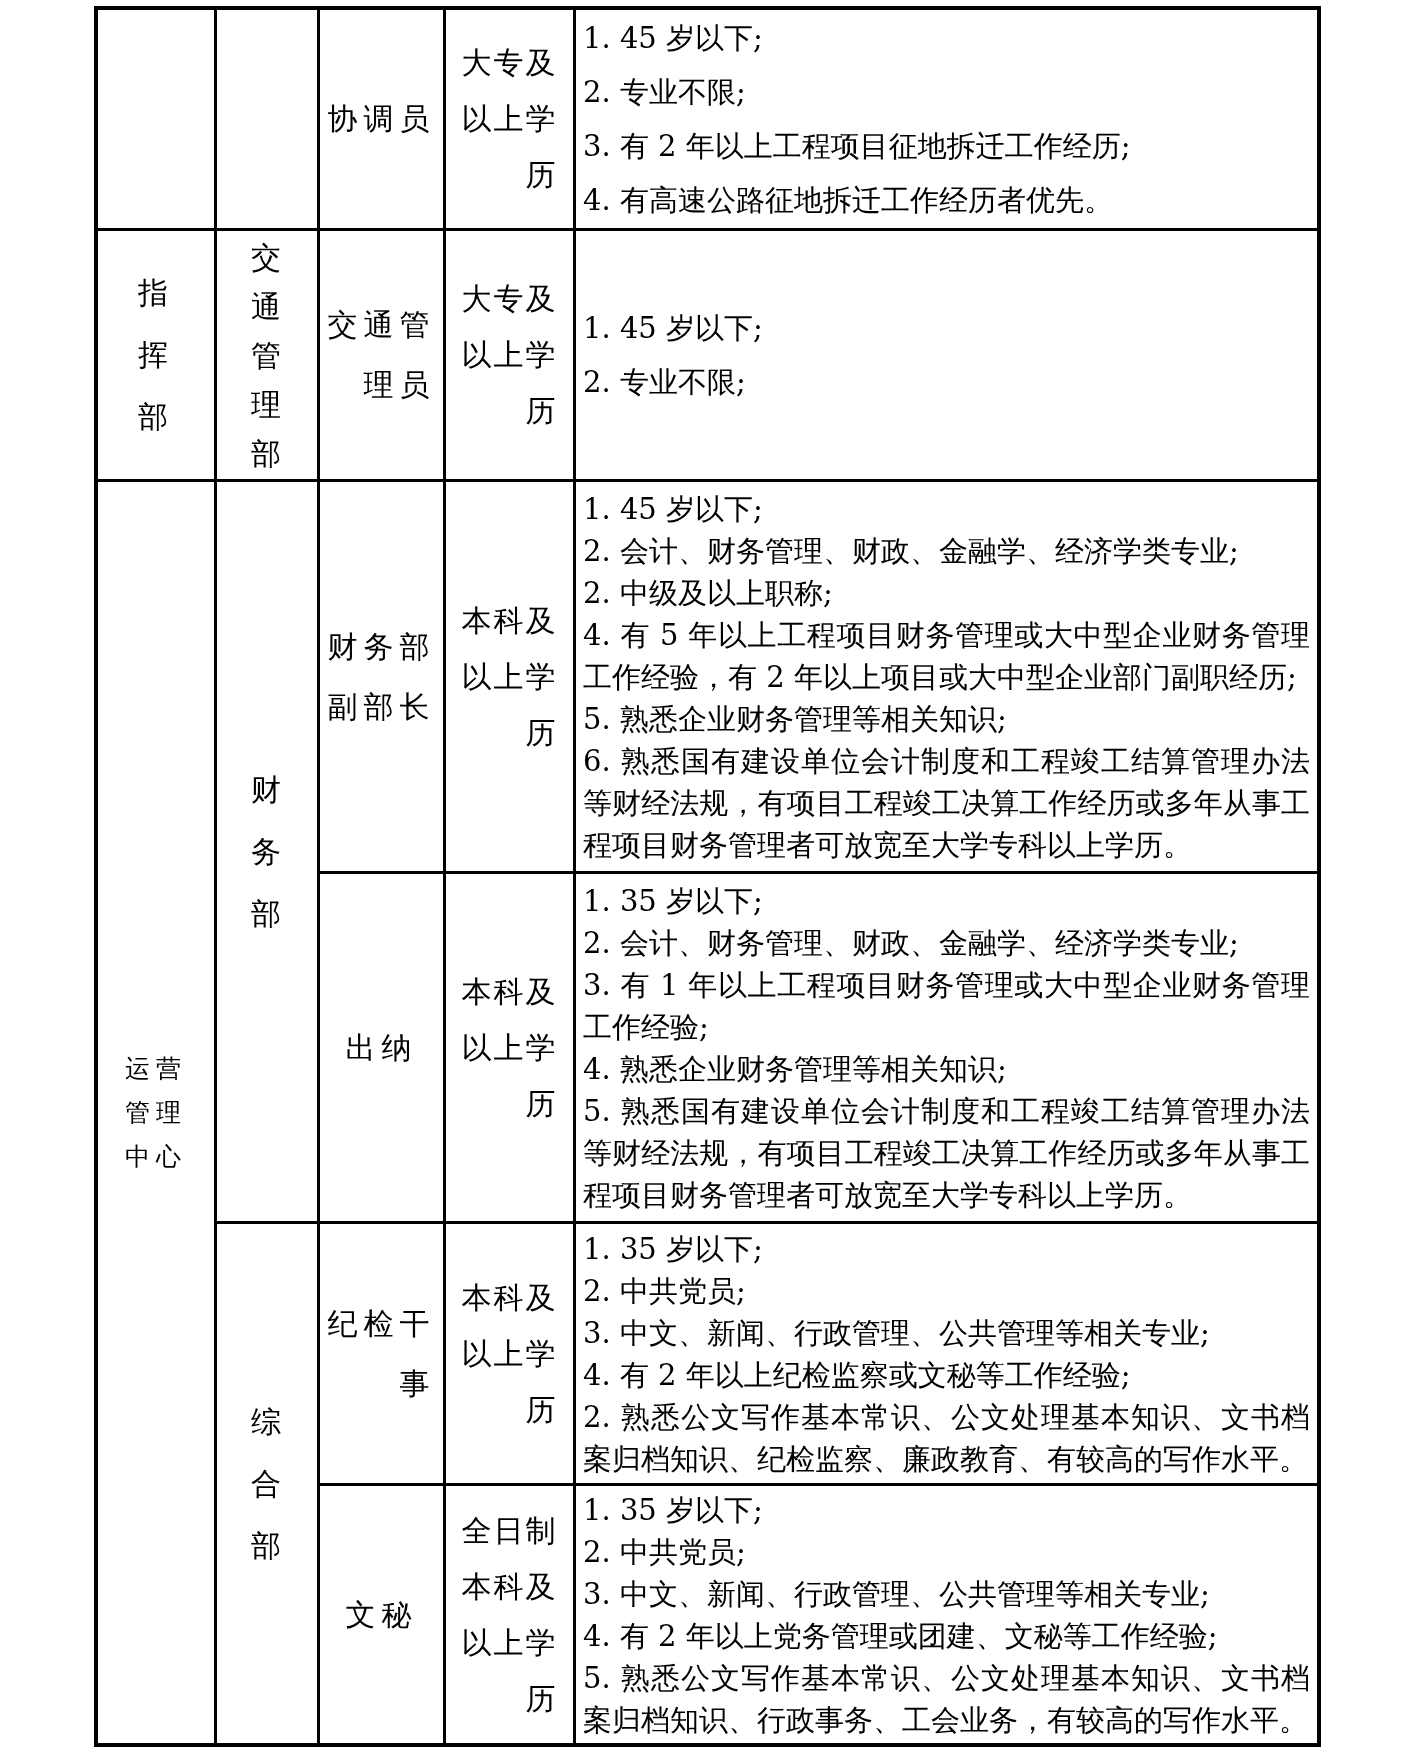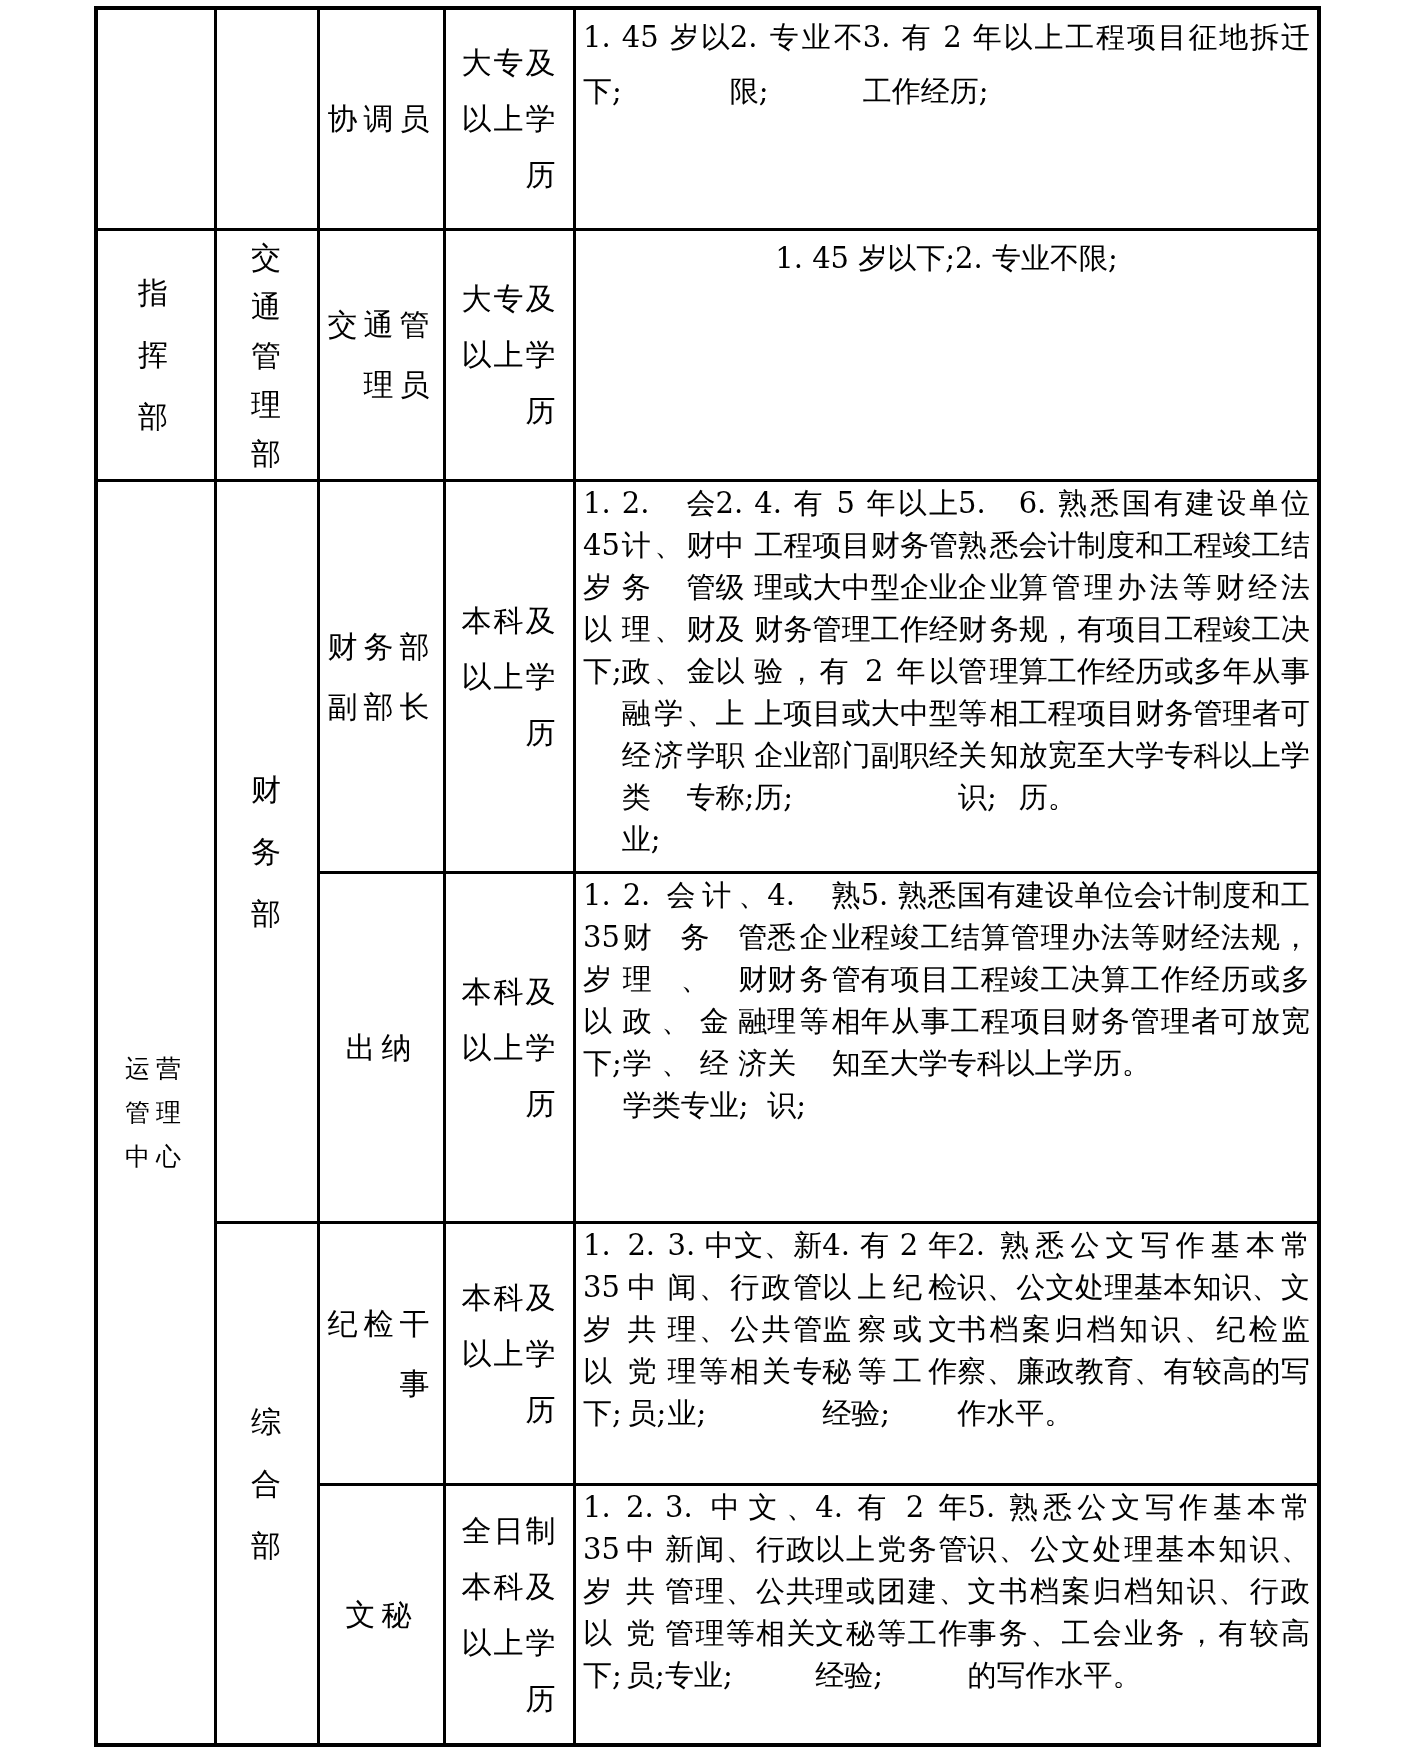--- a/index.html
+++ b/index.html
@@ -35,21 +35,21 @@
   .dept-tight{font-size:25px;line-height:44px;letter-spacing:6px;}
   
   .office{font-size:30px;line-height:49px;letter-spacing:2px;}
   .office-wide{font-size:30px;line-height:62px;letter-spacing:2px;}
   
   .pos{font-size:30px;line-height:60px;letter-spacing:6px;}
   
   .edu{font-size:30px;line-height:56px;letter-spacing:2px;}
   
   .req{
-    flex-direction:row;
+    flex-direction:column;
     align-items:stretch;
     justify-content:center;
     text-align:justify;
     padding:0 7px;
     font-size:29px;
   }
   .req .item{line-height:54px;}
   .req.tight .item{line-height:42px;}
 </style>
 </head>
@@ -61,20 +61,21 @@
     <div class="cell" style="grid-area:1/1/2/2"></div>
     <div class="cell" style="grid-area:1/2/2/3"></div>
     <div class="cell pos pre" style="grid-area:1/3/2/4">协调员</div>
     <div class="cell edu pre" style="grid-area:1/4/2/5">大专及
 以上学
 历</div>
     <div class="cell req" style="grid-area:1/5/2/6">
       <div class="item">1. 45 岁以下;</div>
       <div class="item">2. 专业不限;</div>
       <div class="item">3. 有 2 年以上工程项目征地拆迁工作经历;</div>
+      <div class="item">4. 有高速公路征地拆迁工作经历者优先。</div>
     </div>
 
     <div class="cell dept pre" style="grid-area:2/1/3/2">指
 挥
 部</div>
     <div class="cell office pre" style="grid-area:2/2/3/3">交
 通
 管
 理
 部</div>
@@ -114,20 +115,21 @@
       <div class="item">6. 熟悉国有建设单位会计制度和工程竣工结算管理办法等财经法规，有项目工程竣工决算工作经历或多年从事工程项目财务管理者可放宽至大学专科以上学历。</div>
     </div>
 
     <div class="cell pos pre" style="grid-area:4/3/5/4">出纳</div>
     <div class="cell edu pre" style="grid-area:4/4/5/5">本科及
 以上学
 历</div>
     <div class="cell req tight" style="grid-area:4/5/5/6">
       <div class="item">1. 35 岁以下;</div>
       <div class="item">2. 会计、财务管理、财政、金融学、经济学类专业;</div>
+      <div class="item">3. 有 1 年以上工程项目财务管理或大中型企业财务管理工作经验;</div>
       <div class="item">4. 熟悉企业财务管理等相关知识;</div>
       <div class="item">5. 熟悉国有建设单位会计制度和工程竣工结算管理办法等财经法规，有项目工程竣工决算工作经历或多年从事工程项目财务管理者可放宽至大学专科以上学历。</div>
     </div>
 
     <div class="cell pos pre" style="grid-area:5/3/6/4">纪检干
 事</div>
     <div class="cell edu pre" style="grid-area:5/4/6/5">本科及
 以上学
 历</div>
     <div class="cell req tight" style="grid-area:5/5/6/6">

